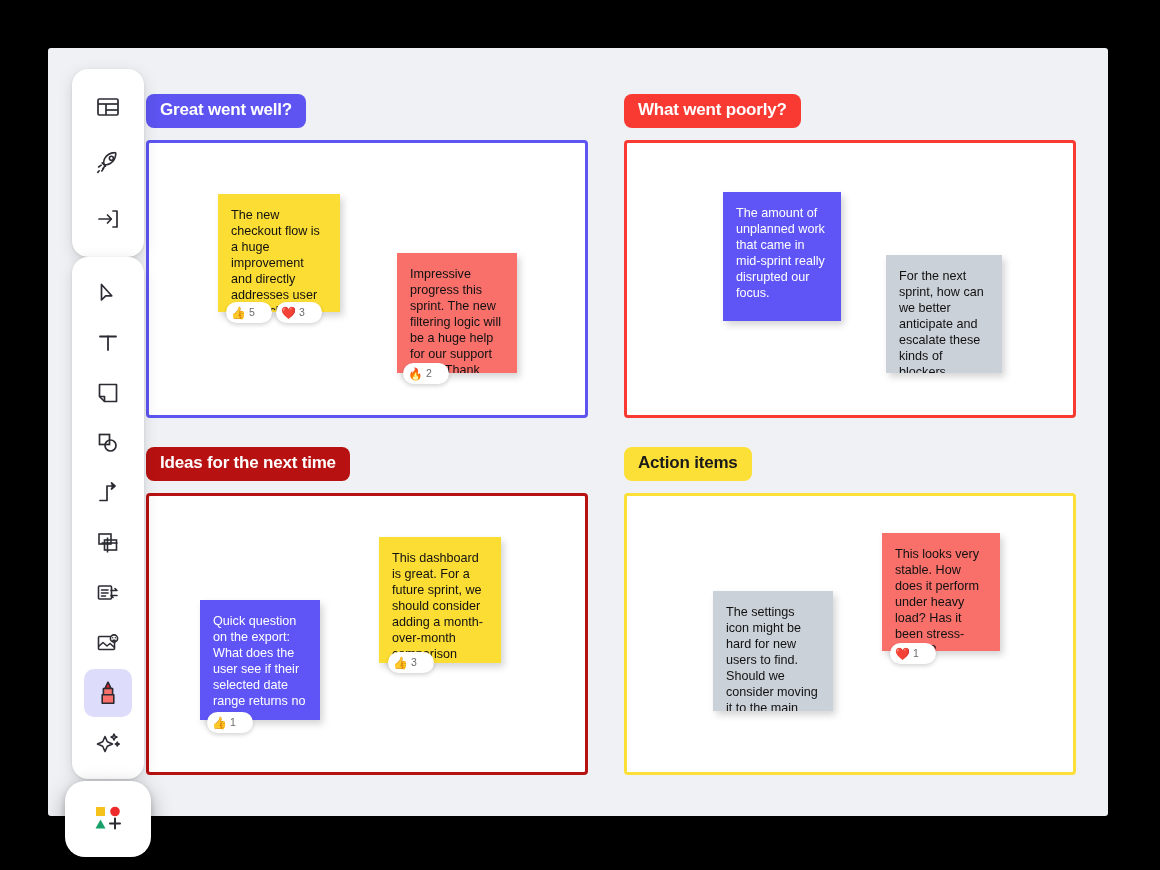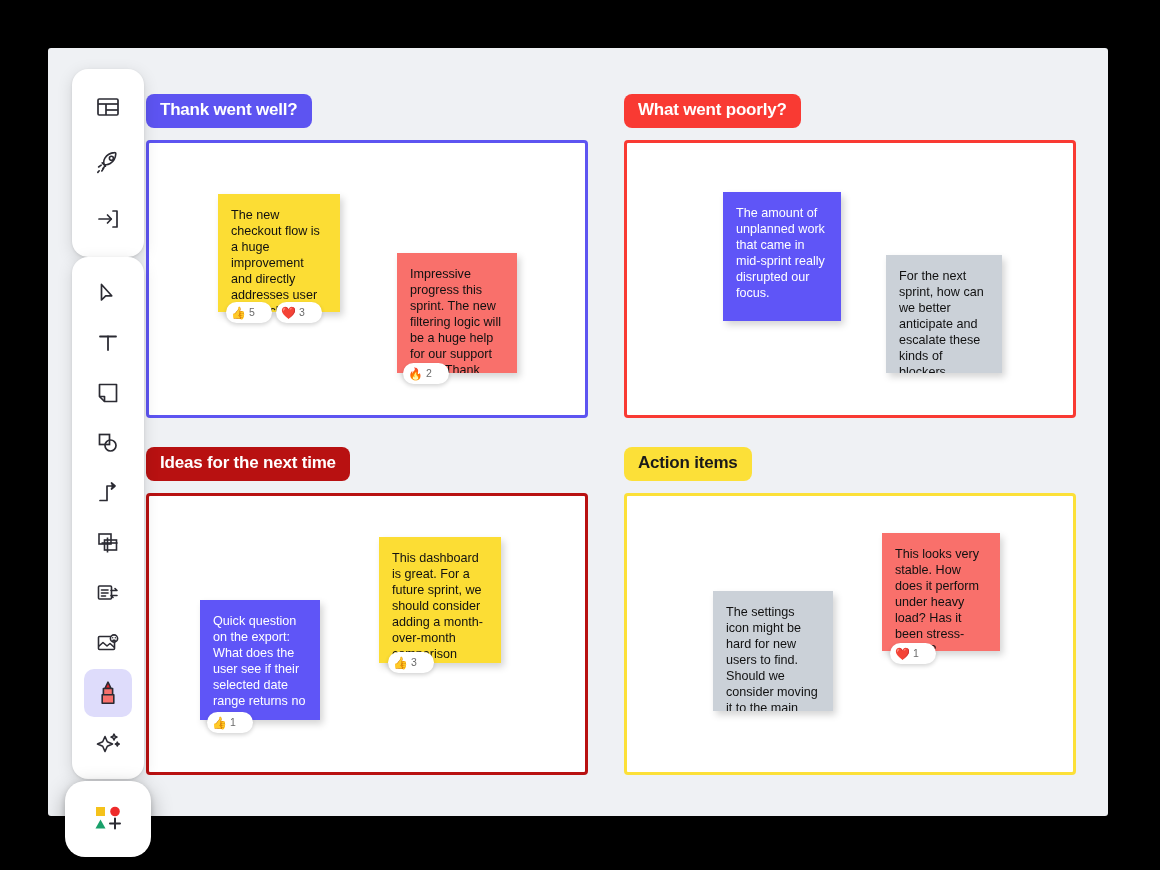--- a/index.html
+++ b/index.html
@@ -156,21 +156,21 @@
   }
 </style>
 </head>
 <body>
 
 <div id="app">
 
   <div id="canvas">
 
   <div class="frame" style="left: 98px; top: 46px; width: 442px; height: 324px;">
-        <div class="frame-label" style="background: rgb(93, 84, 241); color: rgb(255, 255, 255);">Thank went well?</div>
+        <div class="frame-label" style="background: rgb(93, 84, 241); color: rgb(255, 255, 255);">Great went well?</div>
         <div class="frame-body" style="top: 46px; width: 442px; height: 278px; border-color: rgb(93, 84, 241);"></div>
       </div>
       <div class="note" style="left: 170px; top: 146px; width: 122px; height: 118px; background: rgb(252, 221, 52); color: rgb(17, 17, 17);">
         <span class="note-text">The new checkout flow is a huge improvement and directly addresses user feedback. Great work, team!</span>
       </div>
       <div class="reactions" style="left: 178px; top: 254px;">
         <div class="reaction">
           <span class="emo">👍</span>
           <span class="cnt">5</span>
         </div>

